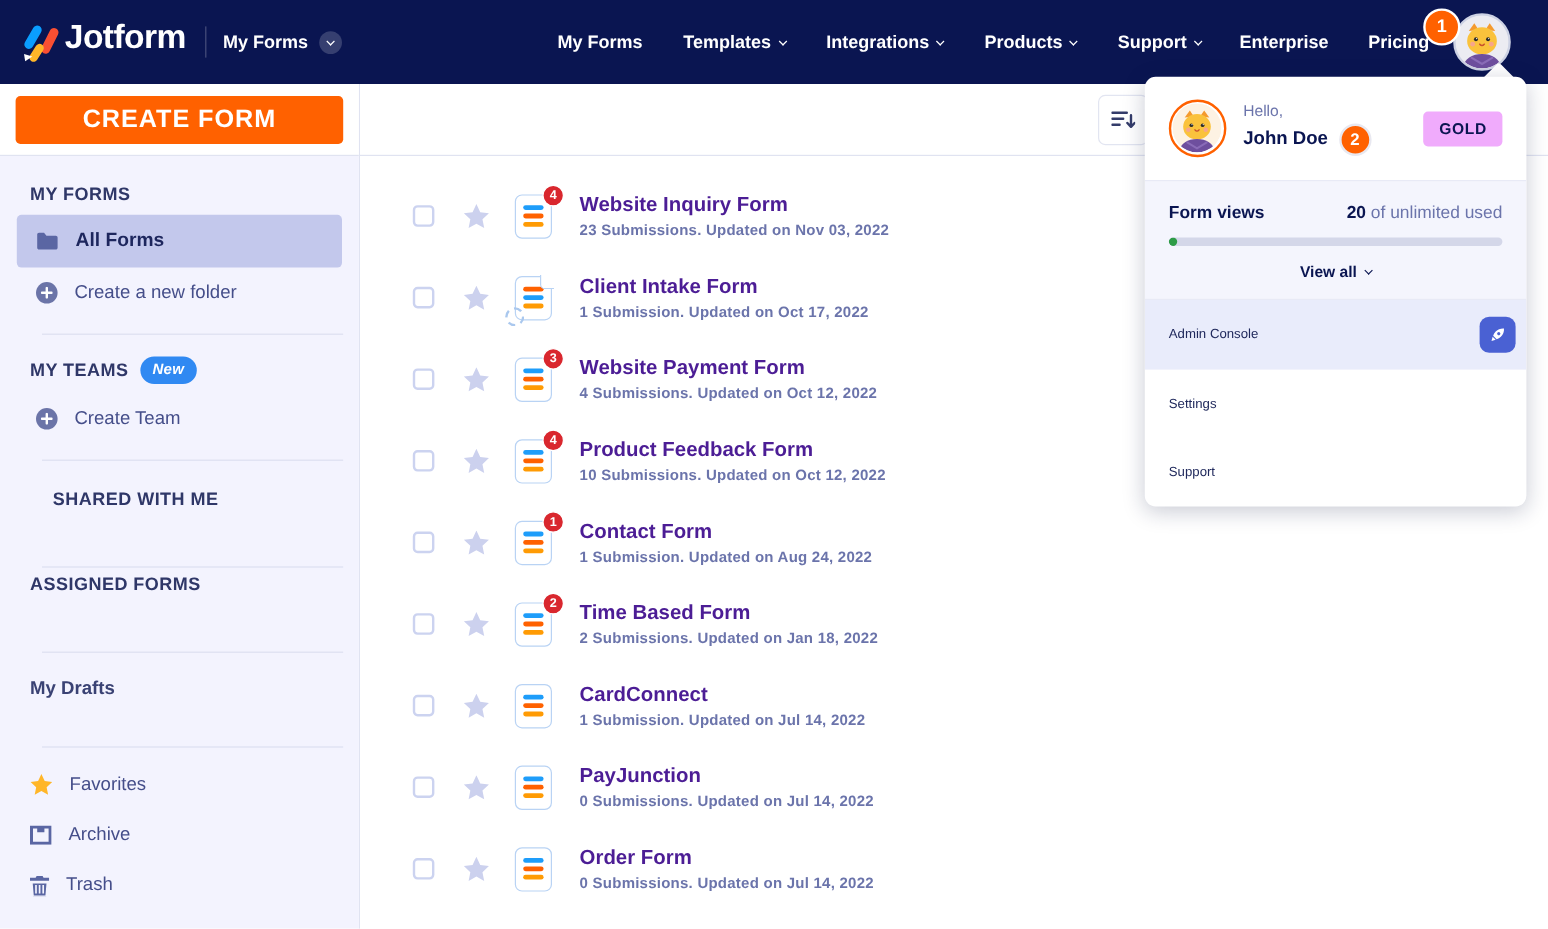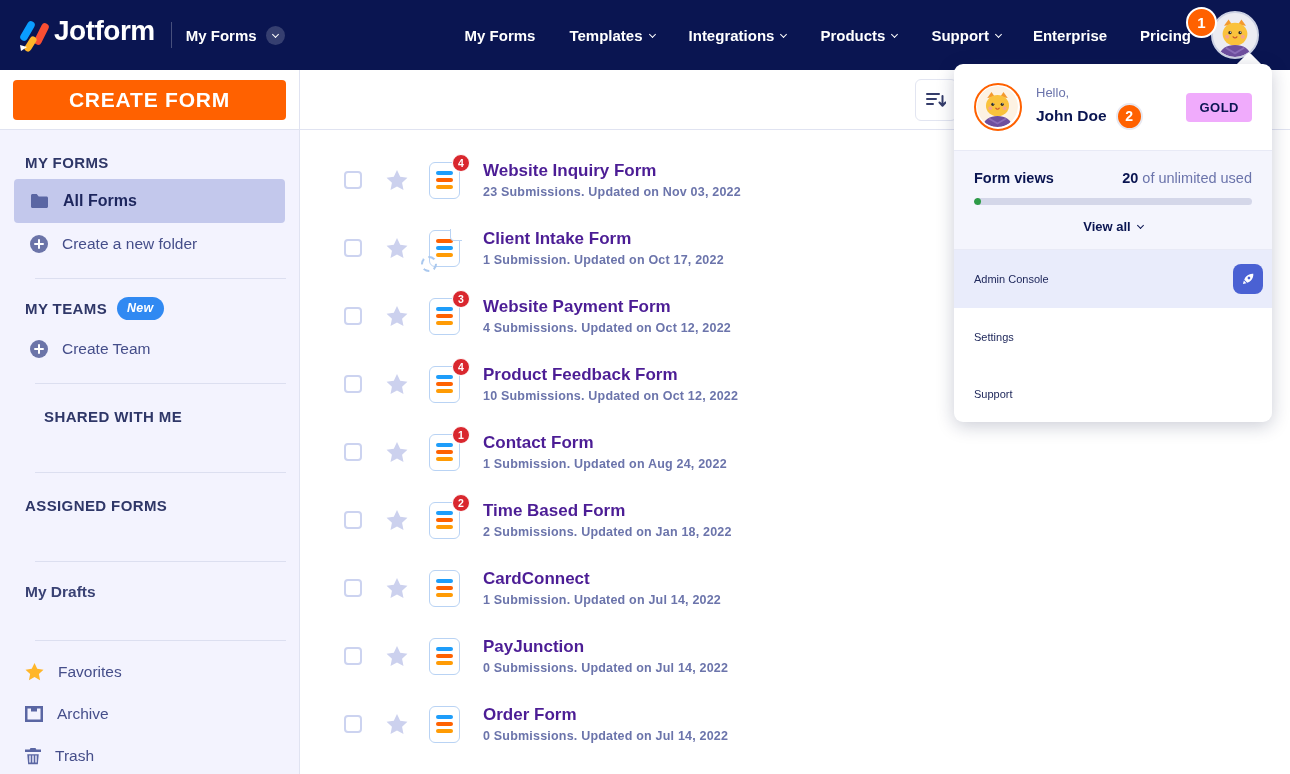--- a/index.html
+++ b/index.html
@@ -197,21 +197,21 @@
             </svg>
         </span>
         <span>Create Team</span>
       </div>
       <div class="sb-divider"></div>
 
       <div class="sb-header" style="margin-top:24px;margin-left:44px;">SHARED WITH ME</div>
       <div class="sb-gap"></div>
       <div class="sb-divider"></div>
 
-      <div class="sb-header" style="margin-top:24px;">ASSIGNED FORMS</div>
+      <div class="sb-header" style="margin-top:6px;">ASSIGNED FORMS</div>
       <div class="sb-gap"></div>
       <div class="sb-divider"></div>
 
       <div class="sb-drafts">My Drafts</div>
       <div class="sb-gap"></div>
       <div class="sb-divider"></div>
 
       <div class="sb-item" style="margin-top:10px;align-items:center;">
         <svg width="19" height="18" viewBox="0 0 20 19">
           <path d="M10 0 l2.9 6.2 6.6 .8 -4.9 4.6 1.3 6.6 -5.9 -3.3 -5.9 3.3 1.3 -6.6 -4.9 -4.6 6.6 -.8 z" fill="#ffb629"></path>

